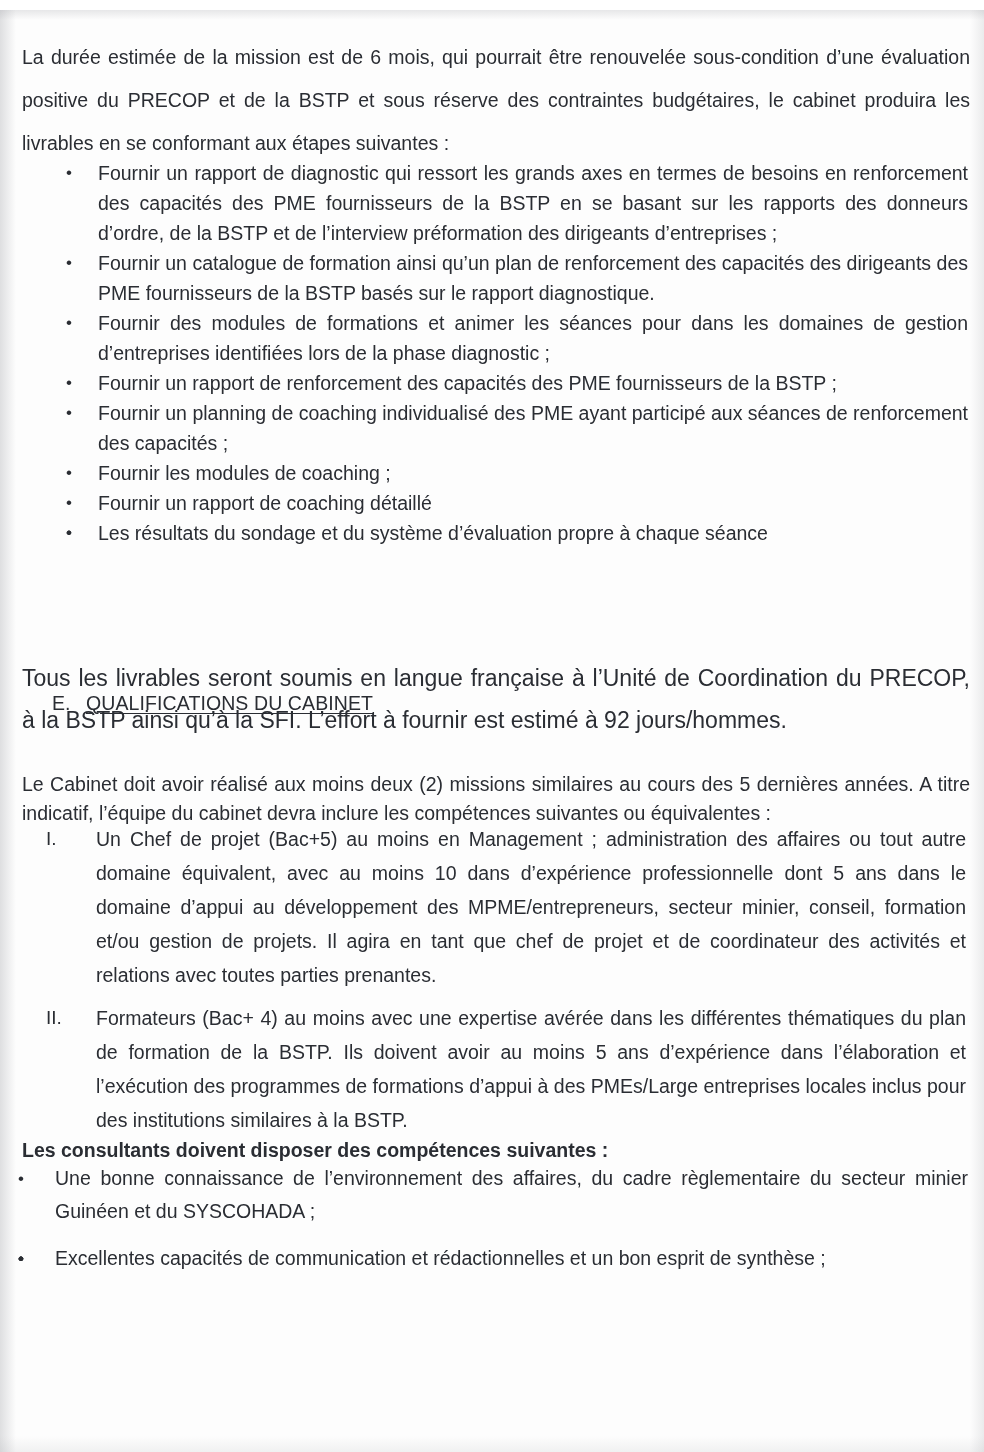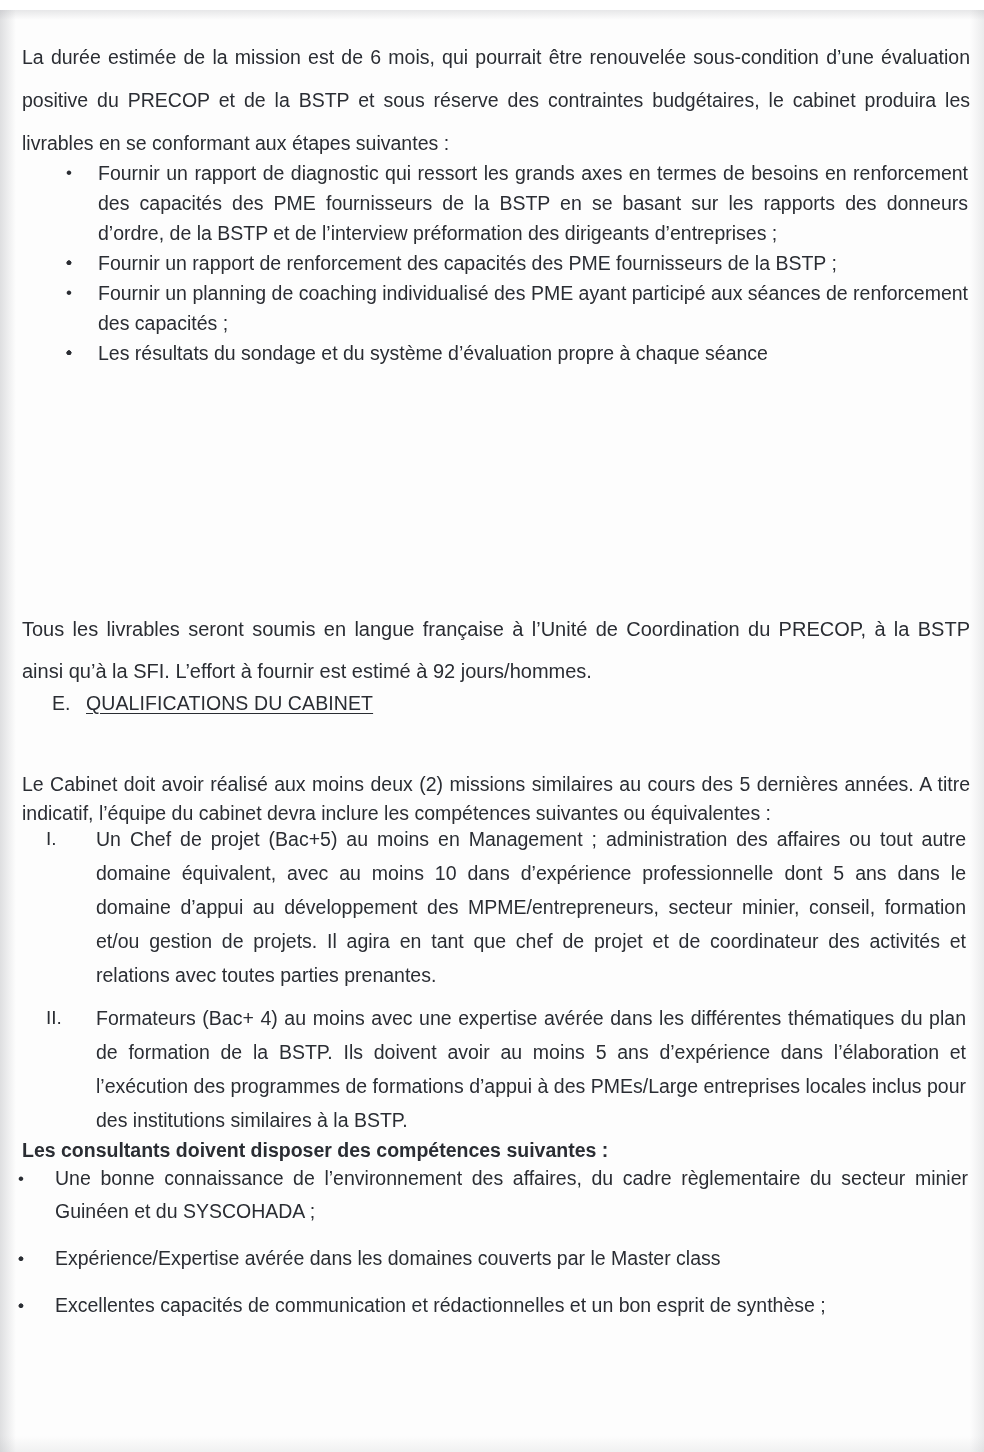--- a/index.html
+++ b/index.html
@@ -66,24 +66,24 @@
     top: 6px;
     width: 948px;
     line-height: 43px;
     font-size: 19.5px;
     text-align: justify;
   }
 
   .para-livrables {
     position: absolute;
     left: 22px;
-    top: 578px;
+    top: 624px;
     width: 948px;
     line-height: 42px;
-    font-size: 20px;
+    font-size: 23px;
     text-align: justify;
   }
 
   .para-cabinet {
     position: absolute;
     left: 22px;
     top: 740px;
     width: 948px;
     line-height: 29px;
     font-size: 19.5px;
@@ -205,37 +205,41 @@
 
     <p class="para-intro">La durée estimée de la mission est de 6 mois, qui pourrait être renouvelée sous-condition d’une évaluation positive du PRECOP et de la BSTP et sous réserve des contraintes budgétaires, le cabinet produira les livrables en se conformant aux étapes suivantes :</p>
 
     <div class="list-deliverables">
       <div class="li">
         <span class="bullet">•</span>
         <span>Fournir un rapport de diagnostic qui ressort les grands axes en termes de besoins en renforcement des capacités des PME fournisseurs de la BSTP en se basant sur les rapports des donneurs d’ordre, de la BSTP et de l’interview préformation des dirigeants d’entreprises ;</span>
       </div>
       <div class="li">
         <span class="bullet">•</span>
-      </div>
-      <div class="li">
-        <span class="bullet">•</span>
+        <span>Fournir un catalogue de formation ainsi qu’un plan de renforcement des capacités des dirigeants des PME fournisseurs de la BSTP basés sur le rapport diagnostique.</span>
+      </div>
+      <div class="li">
+        <span class="bullet">•</span>
+        <span>Fournir des modules de formations et animer les séances pour dans les domaines de gestion d’entreprises identifiées lors de la phase diagnostic ;</span>
       </div>
       <div class="li">
         <span class="bullet">•</span>
         <span>Fournir un rapport de renforcement des capacités des PME fournisseurs de la BSTP ;</span>
       </div>
       <div class="li">
         <span class="bullet">•</span>
         <span>Fournir un planning de coaching individualisé des PME ayant participé aux séances de renforcement des capacités ;</span>
       </div>
       <div class="li">
         <span class="bullet">•</span>
-      </div>
-      <div class="li">
-        <span class="bullet">•</span>
+        <span>Fournir les modules de coaching ;</span>
+      </div>
+      <div class="li">
+        <span class="bullet">•</span>
+        <span>Fournir un rapport de coaching détaillé</span>
       </div>
       <div class="li">
         <span class="bullet">•</span>
       </div>
       <div class="li">
         <span class="bullet">•</span>
         <span>Les résultats du sondage et du système d’évaluation propre à chaque séance</span>
       </div>
     </div>
 
@@ -263,21 +267,20 @@
     <div class="list-competences">
       <div class="li">
         <span class="bullet">•</span>
         <span>Une bonne connaissance de l’environnement des affaires, du cadre règlementaire du secteur minier Guinéen et du SYSCOHADA ;</span>
       </div>
       <div class="li">
         <span class="bullet">•</span>
       </div>
       <div class="li">
         <span class="bullet">•</span>
-        <span>Expérience/Expertise avérée dans les domaines couverts par le Master class</span>
       </div>
       <div class="li">
         <span class="bullet">•</span>
       </div>
       <div class="li">
         <span class="bullet">•</span>
         <span>Excellentes capacités de communication et rédactionnelles et un bon esprit de synthèse ;</span>
       </div>
     </div>
 

